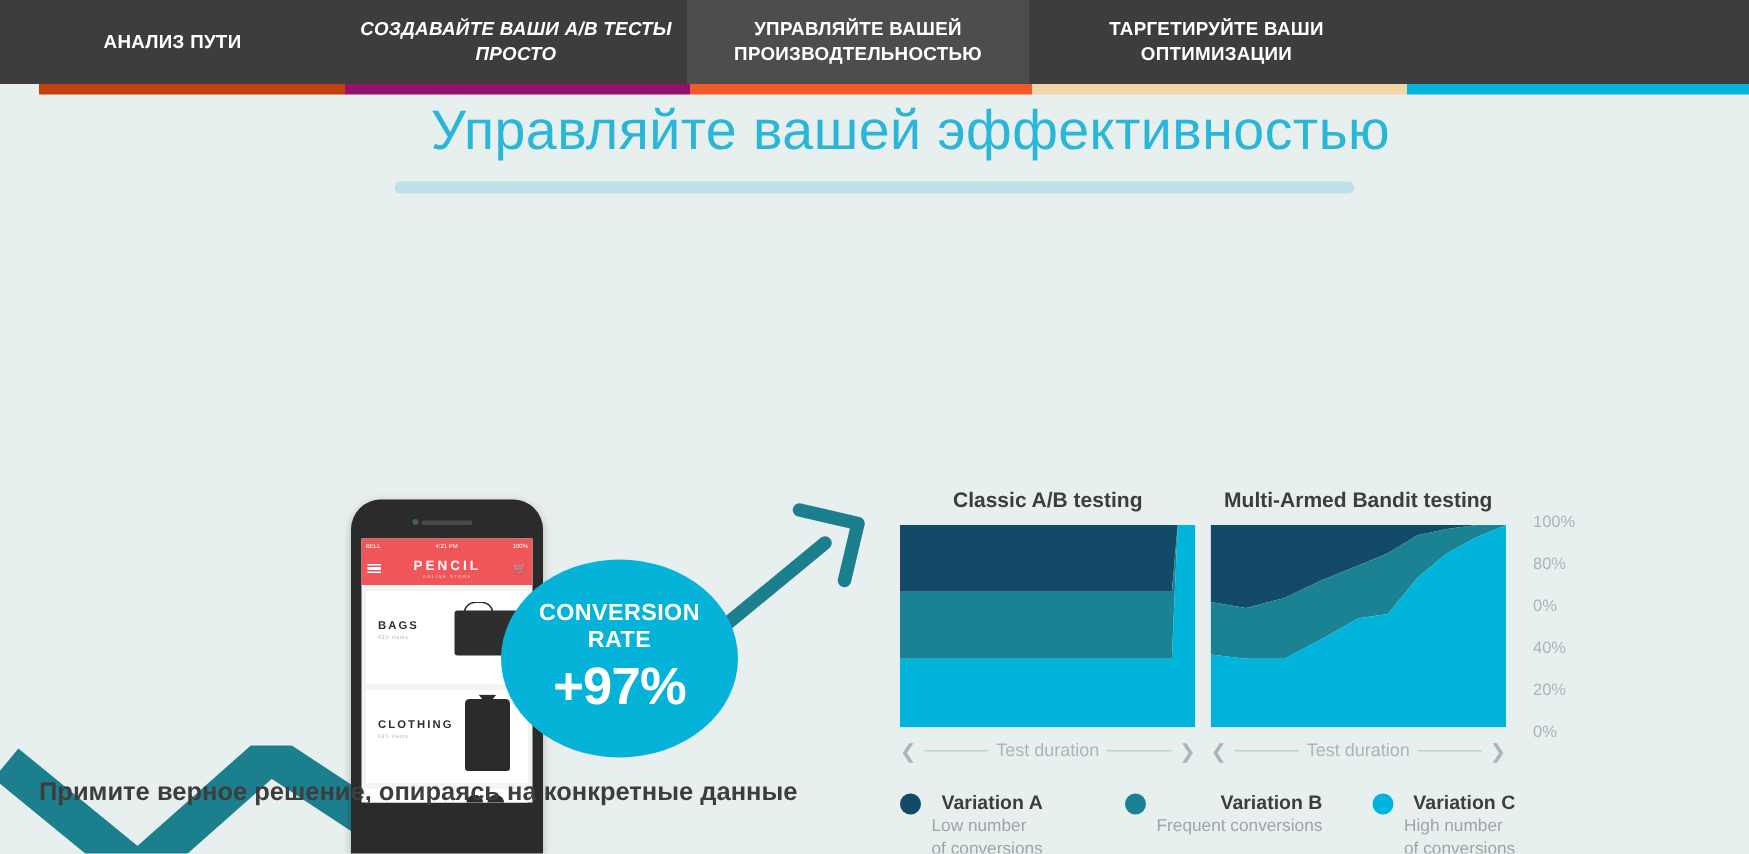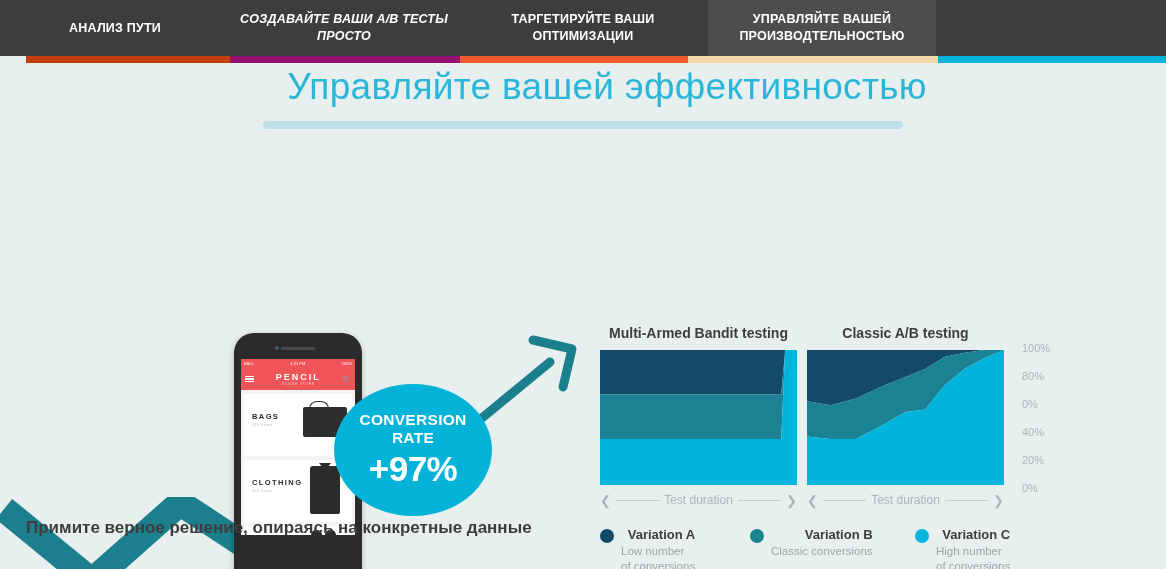--- a/index.html
+++ b/index.html
@@ -138,21 +138,21 @@
     clip-path: polygon(0 0,100% 0,60% 100%,40% 100%);
   }
   .cat-card-partial {
     background: #fff; margin: 4px 3px; height: 22px; position: relative;
   }
   .prod-shoes { position:absolute; right:16px; top:4px; display:flex; gap:3px; }
   .prod-shoes i { display:block; width:11px; height:8px; background:#2b2b2b; border-radius:5px 5px 2px 2px; }
 
   
   .badge {
-    position: absolute; left: 334px; top: 255px;
+    position: absolute; left: 334px; top: 244px;
     width: 158px; height: 132px;
     background: #05b3d8;
     border-radius: 50%;
     display: flex; flex-direction: column;
     align-items: center; justify-content: center;
     color: #fff; text-align: center;
     z-index: 5;
   }
   .badge-label { font-size: 15.5px; font-weight: bold; line-height: 1.15; letter-spacing: .3px; }
   .badge-value { font-size: 35px; font-weight: bold; margin-top: 3px; letter-spacing: -.5px; }
@@ -199,25 +199,25 @@
 </head>
 <body>
 
 <div class="navbar">
   <div class="nav-tab" style="width: 230px;">
       <span>АНАЛИЗ ПУТИ</span>
     </div>
   <div class="nav-tab" style="width: 228px; font-style: italic;">
       <span>СОЗДАВАЙТЕ ВАШИ A/B ТЕСТЫ ПРОСТО</span>
     </div>
+  <div class="nav-tab active" style="width: 228px;">
+      <span>УПРАВЛЯЙТЕ ВАШЕЙ ПРОИЗВОДТЕЛЬНОСТЬЮ</span>
+    </div>
   <div class="nav-tab" style="width: 250px;">
       <span>ТАРГЕТИРУЙТЕ ВАШИ ОПТИМИЗАЦИИ</span>
-    </div>
-  <div class="nav-tab active" style="width: 228px;">
-      <span>УПРАВЛЯЙТЕ ВАШЕЙ ПРОИЗВОДТЕЛЬНОСТЬЮ</span>
     </div>
   <div class="nav-underbar">
       <div class="spacer" style="width: 26px;"></div>
       <div class="ub" style="width: 204px; background: rgb(193, 64, 13);"></div>
       <div class="ub" style="width: 230px; background: rgb(149, 17, 112);"></div>
       <div class="ub" style="width: 228px; background: rgb(241, 90, 41);"></div>
       <div class="ub" style="width: 250px; background: rgb(242, 214, 168);"></div>
       <div class="ub" style="width: 228px; background: rgb(0, 180, 220);"></div>
     </div>
 </div>
@@ -280,22 +280,22 @@
   </svg>
 
   <div class="badge">
     <div class="badge-label">CONVERSION</div>
     <div class="badge-label">RATE</div>
     <div class="badge-value">+97%</div>
   </div>
 
   <div class="charts">
     <div class="chart-titles">
+      <div class="chart-title">Classic A/B testing</div>
       <div class="chart-title">Multi-Armed Bandit testing</div>
-      <div class="chart-title">Classic A/B testing</div>
     </div>
     <div class="plots">
       <div class="plot">
         <svg id="svg-classic" width="197" height="135" viewBox="0 0 100 100" preserveAspectRatio="none">
             <path d="M0,0 L 92,0 L 94,0 L 100,0 L 100,0 L 94,0 L 92,33 L 0,33 Z" fill="#134a68"></path>
             <path d="M0,33 L 92,33 L 94,0 L 100,0 L 100,0 L 94,0 L 92,66 L 0,66 Z" fill="#1a8292"></path>
             <path d="M0,66 L 92,66 L 94,0 L 100,0 L 100,100 L 94,100 L 92,100 L 0,100 Z" fill="#00b4dc"></path>
           </svg>
       </div>
       <div class="plot">
@@ -336,21 +336,21 @@
           <div>
             <div class="legend-name">Variation A</div>
             <div class="legend-desc">Low number
 of conversions</div>
           </div>
         </div>
         <div class="legend-item" style="width: 165px;">
           <span class="legend-dot" style="background: rgb(26, 130, 146);"></span>
           <div>
             <div class="legend-name">Variation B</div>
-            <div class="legend-desc">Classic conversions</div>
+            <div class="legend-desc">Frequent conversions</div>
           </div>
         </div>
         <div class="legend-item">
           <span class="legend-dot" style="background: rgb(0, 180, 220);"></span>
           <div>
             <div class="legend-name">Variation C</div>
             <div class="legend-desc">High number
 of conversions</div>
           </div>
         </div>

